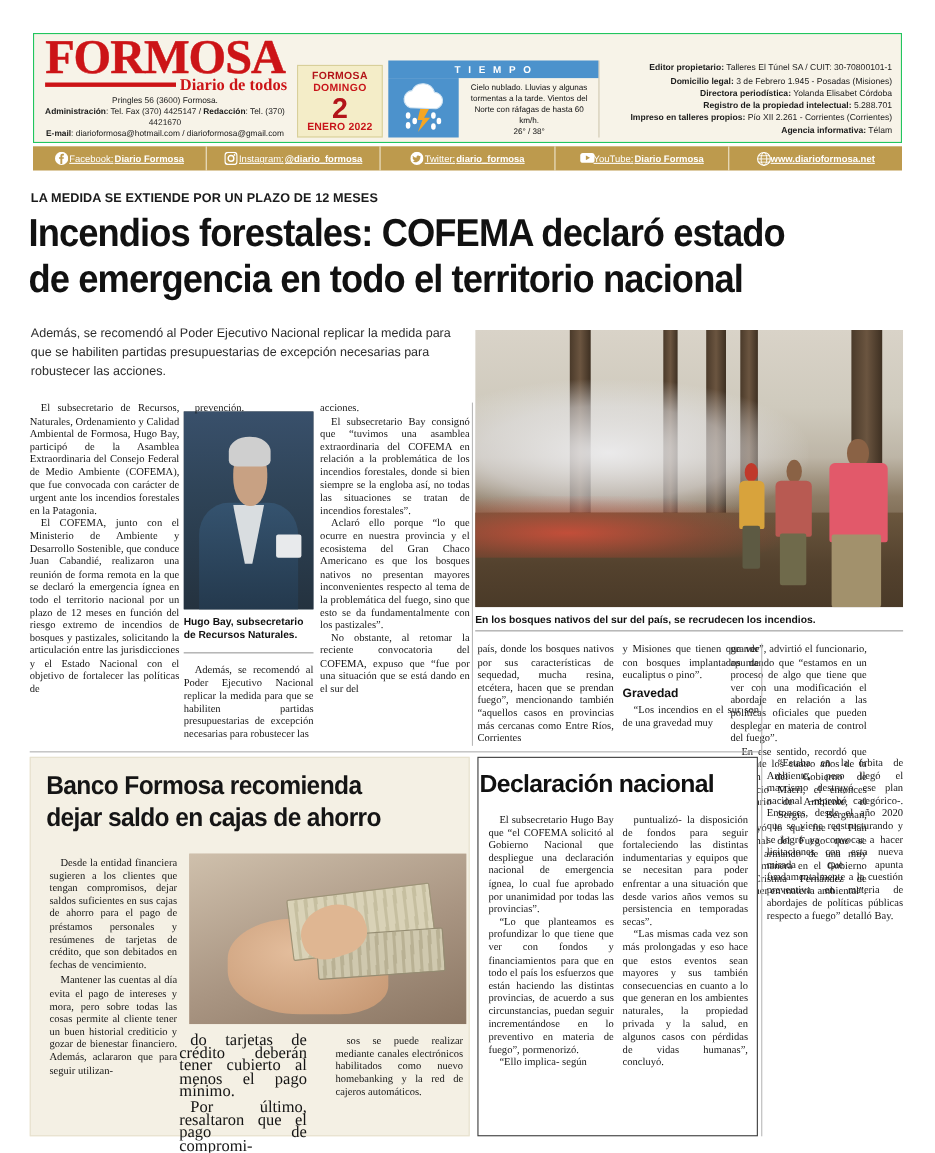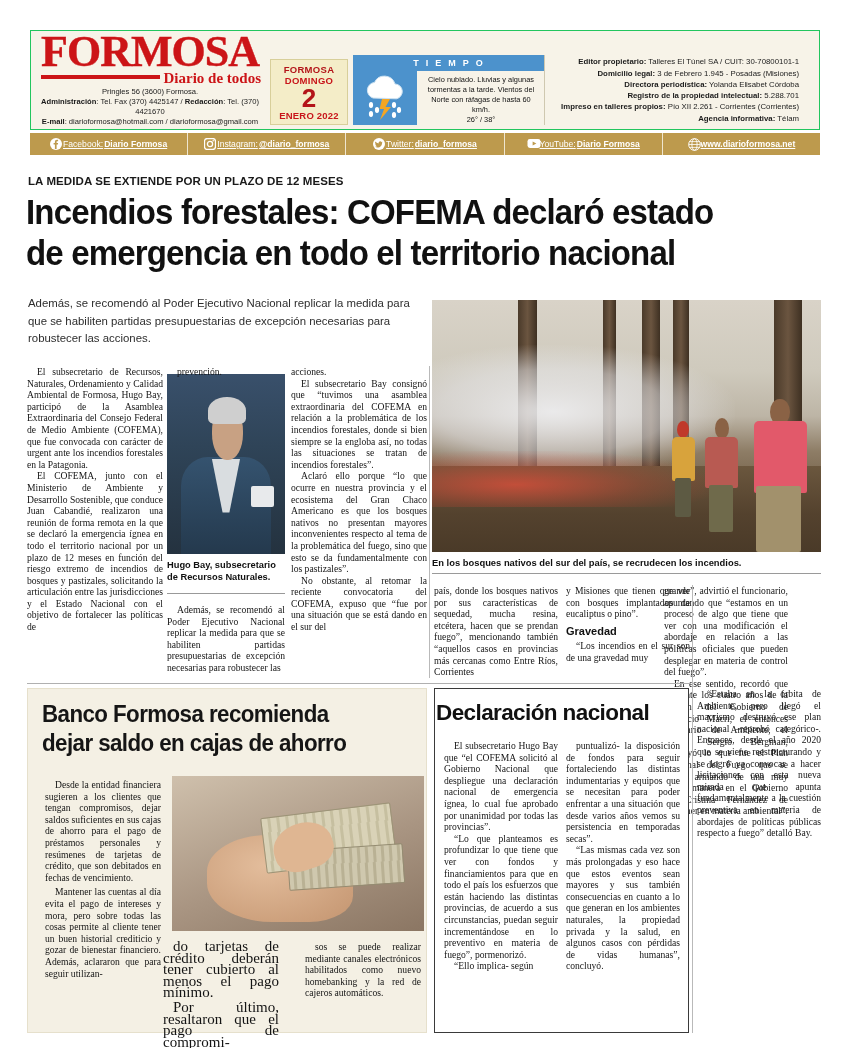--- a/index.html
+++ b/index.html
@@ -47,21 +47,21 @@
   .mh-date .d3 { font-size: 26px; font-weight:700; color:#b31419; line-height:24px;}
   .mh-date .d4 { font-size: 9.5px; font-weight:700; color:#c8151a; letter-spacing:.2px;}
 
   .mh-weather { width: 192px; margin:4px 2px; display:flex; flex-direction:column; border-right:1px solid #cfc8b0;}
   .w-title { background:#4c92cc; color:#fff; font-size:9px; font-weight:700; letter-spacing:7px;
              text-align:center; padding:3px 0 3px 6px; }
   .w-body { display:flex; flex:1; }
   .w-icon { width:64px; background:#4c92cc; display:flex; align-items:center; justify-content:center; }
   .w-text { flex:1; font-size:7.4px; line-height:10px; text-align:center; padding:4px 4px 0 5px; color:#111;}
 
-  .mh-info { flex:1; padding:5px 20px 5px 4px; text-align:right;
+  .mh-info { flex:1; padding:5px 8px 5px 4px; text-align:right;
              font-size:7.8px; line-height:11.3px; color:#1b1b1b;margin-top:27px; }
   .mh-info b { font-weight:700; }
 
   
   .socialbar {
     position:absolute; left:30px; top:133px; width:790px; height:22px;
     background: linear-gradient(180deg,#c9a košice 0%,#bf9b4e 100%);
     background: #bd9a4d;
     display:flex; align-items:stretch;
   }

